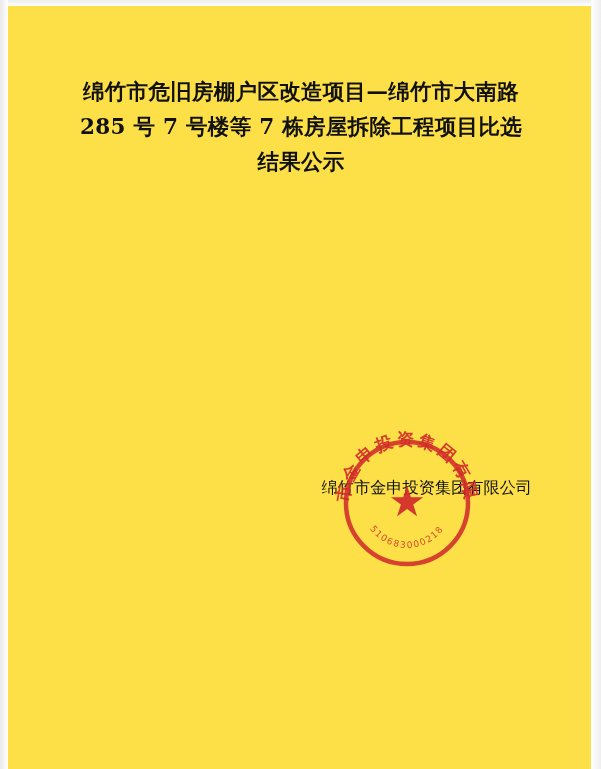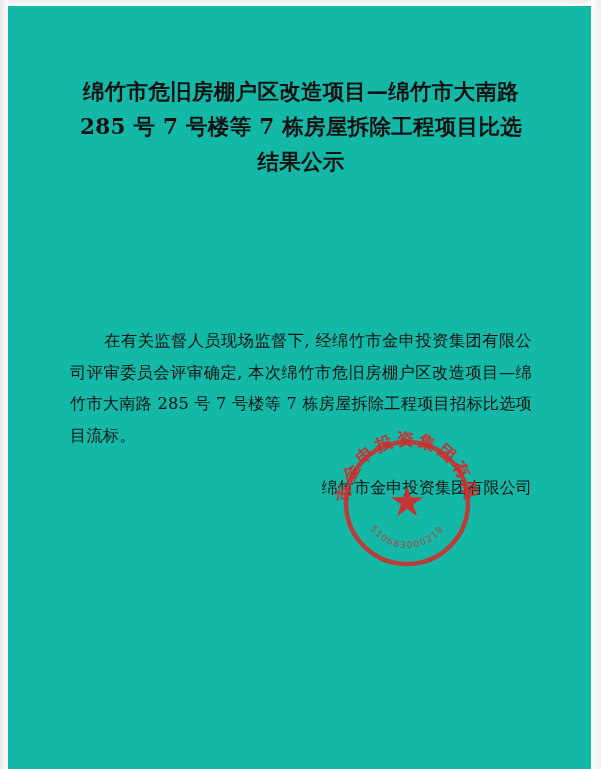--- a/index.html
+++ b/index.html
@@ -10,21 +10,21 @@
   body {
     width: 601px;
     height: 769px;
     overflow: hidden;
     font-family: "DejaVu Serif", "Liberation Serif", serif;
   }
   .page {
     position: relative;
     width: 601px;
     height: 769px;
-    background: #14b8a6;
+    background: #fde047;
     box-sizing: border-box;
   }
   
   .scan-edge-left {
     position: absolute;
     top: 0; left: 0;
     width: 8px; height: 769px;
     background: linear-gradient(to right, #e9e9e9, #ffffff);
   }
   .scan-edge-right {
@@ -101,23 +101,20 @@
 <div class="page">
   <div class="scan-edge-top"></div>
   <div class="scan-edge-left"></div>
   <div class="scan-edge-right"></div>
 
   <div class="content">
 
     <div class="doc-title">绵竹市危旧房棚户区改造项目—绵竹市大南路 285 号 7 号楼等 7 栋房屋拆除工程项目比选结果公示</div>
 
 
-    <div class="body-block para-2">
-      <span class="indent"></span><span>在有关监督人员现场监督下, 经绵竹市金申投资集团有限公司评审委员会评审确定, 本次绵竹市危旧房棚户区改造项目—绵竹市大南路 285 号 7 号楼等 7 栋房屋拆除工程项目招标比选项目流标。</span>
-    </div>
 
     <div class="sign-block sign-name">绵竹市金申投资集团有限公司</div>
 
 
     <div class="seal">
       <svg width="150" height="150" viewBox="0 0 150 150" xmlns="http://www.w3.org/2000/svg">
         <defs>
           <path id="sealArcTop" d="M 17,75 A 58,58 0 0 1 133,75"></path>
           <path id="sealArcBottom" d="M 30,75 A 45,45 0 0 0 120,75"></path>
         </defs>

